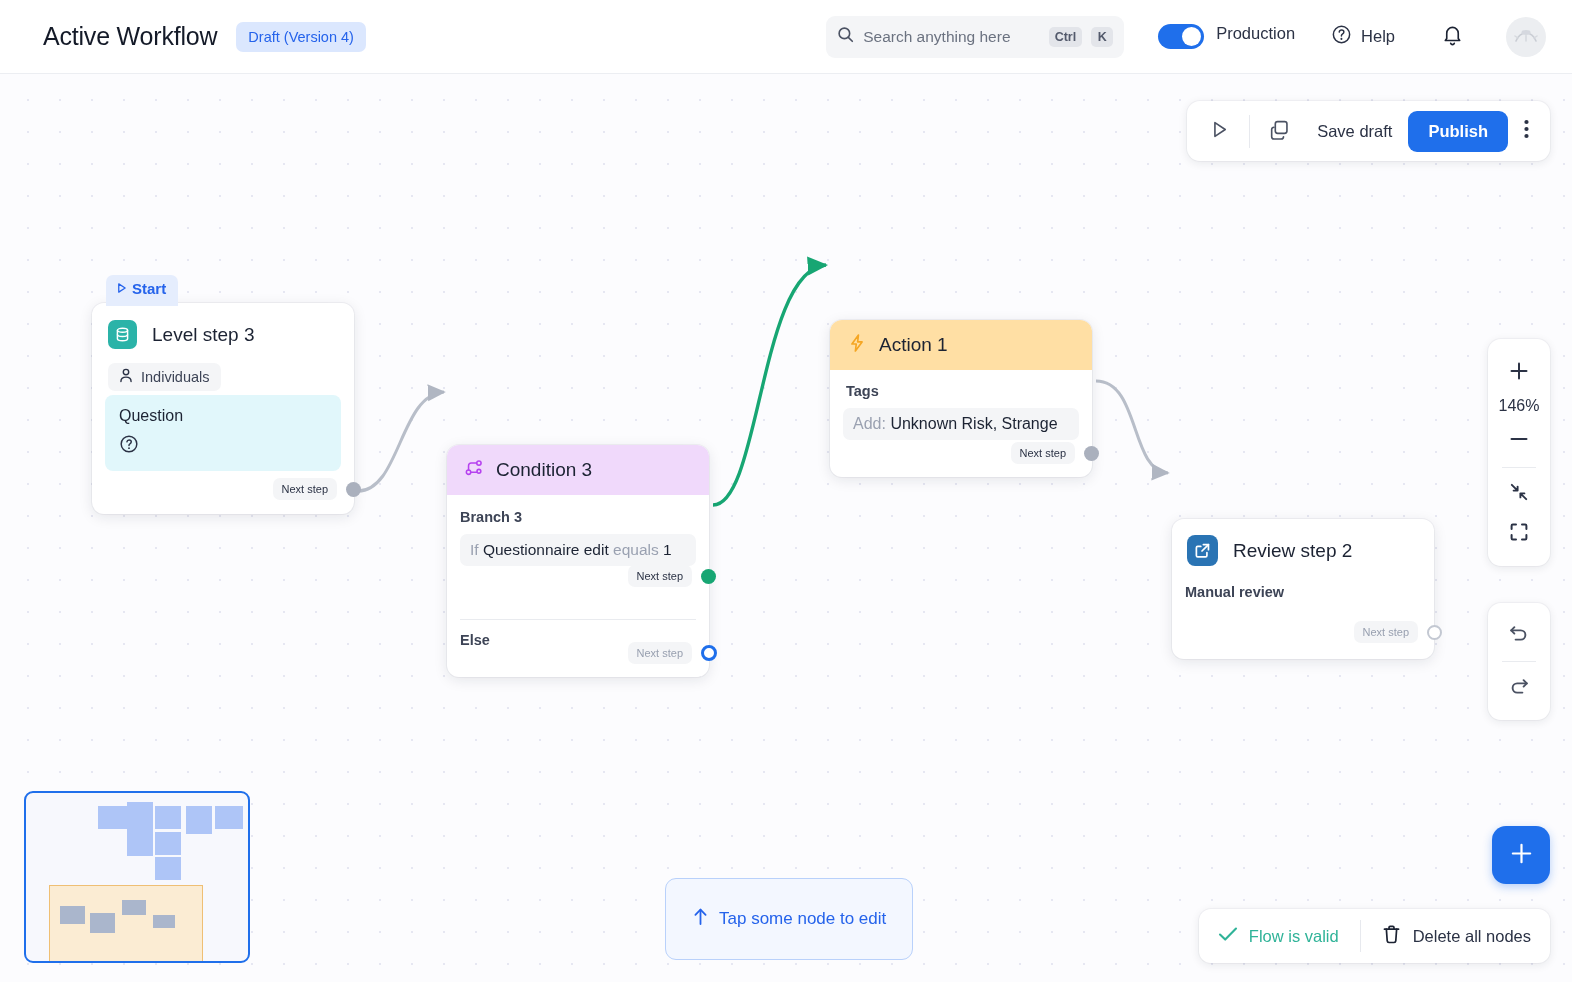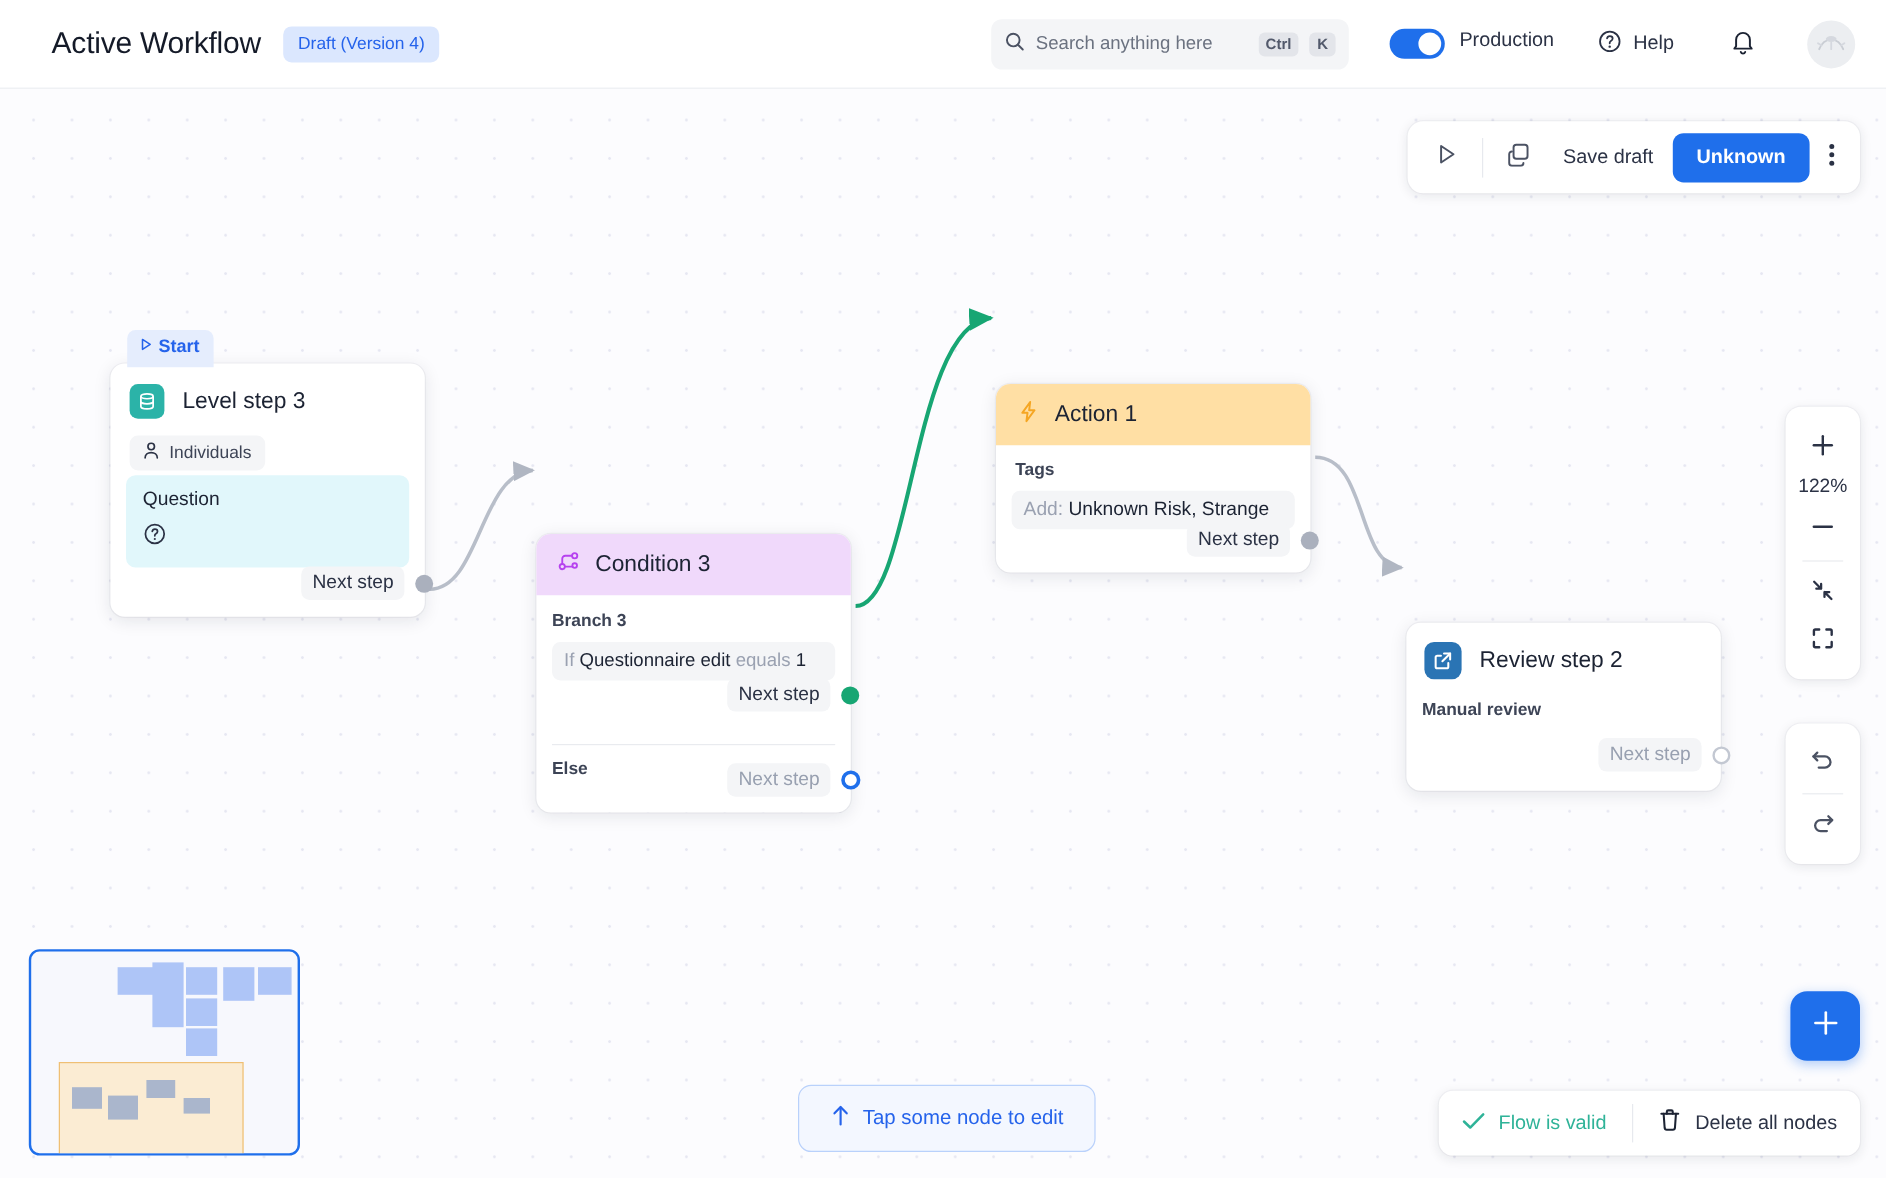--- a/index.html
+++ b/index.html
@@ -165,21 +165,21 @@
     padding: 12px 14px 13px 14px;
   }
   .q-label { font-size: 16px; color: #1c2333; }
   .q-icon { margin-top: 9px; }
 
   .nextstep {
     position: absolute; display: flex; align-items: center; gap: 0;
   }
   .ns-pill {
     background: #f4f5f7; color: #2b3245;
-    font-size: 16px; border-radius: 7px; padding: 5px 9px;
+    font-size: 11px; border-radius: 7px; padding: 5px 9px;
     white-space: nowrap;
   }
   .ns-pill.muted { color: #98a0b0; }
   .ns-dot {
     width: 15px; height: 15px; border-radius: 50%;
     margin-left: 9px; flex: none;
   }
   .ns-dot.gray { background: #aab0bd; }
   .ns-dot.green { background: #17a673; }
   .ns-dot.hollow-blue { background: #fff; border: 3px solid #1f6feb; width: 16px; height: 16px; }
@@ -262,21 +262,21 @@
   .mm-view {
     position: absolute; background: #fde8c3; opacity: .72;
     border: 1.5px solid #eca93f;
   }
 
   
   .tap-hint {
     position: absolute; left: 665px; bottom: 22px;
     background: #f3f7ff; border: 1.5px solid #b9d1fb; border-radius: 11px;
     color: #2563eb; font-size: 17px;
-    padding: 15px 26px; display: flex; align-items: center; gap: 10px;
+    padding: 28px 26px; display: flex; align-items: center; gap: 10px;
     z-index: 30; white-space: nowrap;
   }
   .status-panel {
     position: absolute; right: 22px; bottom: 19px;
     background: #fff; border-radius: 12px;
     box-shadow: 0 2px 10px rgba(22,28,45,.09), 0 0 0 1px rgba(22,28,45,.035);
     height: 54px; display: flex; align-items: center;
     padding: 0 19px; z-index: 30;
   }
   .flow-valid { display: flex; align-items: center; gap: 11px; color: #2fb398; font-size: 16.5px; }
@@ -378,21 +378,21 @@
       <div class="act-div"></div>
       <div class="act-icon">
         <span>
           <svg width="21" height="21" viewBox="0 0 22 22" fill="none">
             <rect x="6.6" y="2.8" width="12.2" height="12.2" rx="2.4" stroke="#4b5263" stroke-width="1.7"></rect>
             <path d="M15.2 18.6a2.4 2.4 0 01-2.4 2.4H5.2a2.4 2.4 0 01-2.4-2.4v-7.6a2.4 2.4 0 012.4-2.4" stroke="#4b5263" stroke-width="1.7" stroke-linecap="round"></path>
           </svg>
         </span>
       </div>
       <div class="save-draft">Save draft</div>
-      <button class="publish-btn">Unknown</button>
+      <button class="publish-btn">Publish</button>
       <div class="kebab">
         <span>
           <svg width="5" height="20" viewBox="0 0 5 20">
             <circle cx="2.5" cy="3" r="2.1" fill="#2b3245"></circle>
             <circle cx="2.5" cy="10" r="2.1" fill="#2b3245"></circle>
             <circle cx="2.5" cy="17" r="2.1" fill="#2b3245"></circle>
           </svg>
         </span>
       </div>
     </div>
@@ -528,21 +528,21 @@
 
     <div class="zoom-panel">
       <div class="zp-btn">
         <span>
           <svg width="22" height="22" viewBox="0 0 22 22">
             <line x1="11" y1="3.5" x2="11" y2="18.5" stroke="#2b3245" stroke-width="2" stroke-linecap="round"></line>
             <line x1="3.5" y1="11" x2="18.5" y2="11" stroke="#2b3245" stroke-width="2" stroke-linecap="round"></line>
           </svg>
         </span>
       </div>
-      <div class="zp-level">122%</div>
+      <div class="zp-level">146%</div>
       <div class="zp-btn">
         <span>
           <svg width="22" height="22" viewBox="0 0 22 22">
             <line x1="3.5" y1="11" x2="18.5" y2="11" stroke="#2b3245" stroke-width="2" stroke-linecap="round"></line>
           </svg>
         </span>
       </div>
       <div class="zp-div"></div>
       <div class="zp-btn">
         <span>

